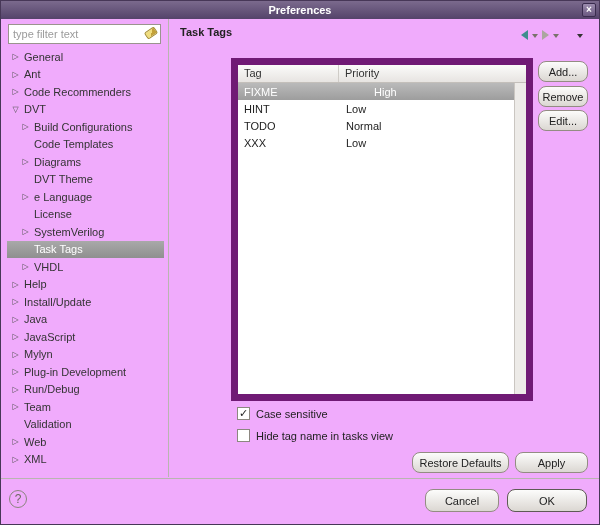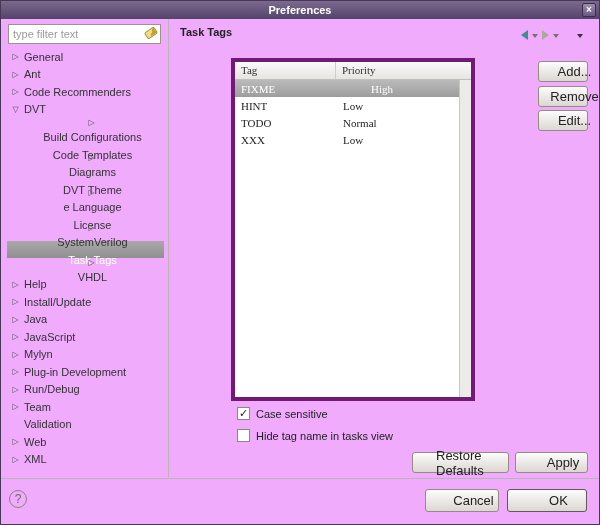--- a/index.html
+++ b/index.html
@@ -20,54 +20,54 @@
   .filter-box { position:absolute; left:7px; top:23px; width:153px; height:20px; }
   .filter-box input { width:100%; height:100%; border:1px solid #9a948e; background:#fff;
     padding:0 8px 0 4px; font-family:"Liberation Sans", sans-serif; font-size:11px; color:#333; }
   .filter-box input::placeholder { color:#9b9b9b; }
   .clear-filter-icon { position:absolute; right:4px; top:5px; width:12px; height:8px;
     background:linear-gradient(135deg,#f0dd7e 0 55%, #c3a138 55%); border:1px solid #a38a2c;
     border-radius:2px; transform:rotate(-35deg); }
 
   .tree { position:absolute; left:6px; top:47px; width:157px; bottom:48px; overflow:hidden; }
   .tree-item { height:17.5px; display:flex; align-items:center; color:#333; padding-left:2px; white-space:nowrap; }
-  .tree-item.i1 { padding-left:12px;flex-direction:column; }
+  .tree-item.i1 { padding-left:12px; }
   .tw { width:13px; flex:0 0 13px; font-size:8px; color:#555; text-align:center; }
   .tw.collapsed::before { content:"▷"; }
   .tw.expanded::before { content:"▽"; }
   .tree-item.selected { background:linear-gradient(#a9a9a9,#8f8f8f); color:#fff; }
   .tree-item .lbl { margin-left:2px; }
 
   .vsep { position:absolute; left:167px; top:18px; bottom:47px; width:1px; background:#b9b5b0; }
   .hsep { position:absolute; left:0; right:0; top:477px; height:1px; background:#b9b5b0; }
 
   
   .panel-title { position:absolute; left:179px; top:25px; font-weight:bold; color:#222; }
   .nav { position:absolute; right:16px; top:29px; display:flex; align-items:center; gap:4px; }
   .tri-left { width:0; height:0; border-top:5px solid transparent; border-bottom:5px solid transparent; border-right:7px solid #3f8e8e; }
   .tri-right { width:0; height:0; border-top:5px solid transparent; border-bottom:5px solid transparent; border-left:7px solid #aba69f; }
   .caret { width:0; height:0; border-left:3px solid transparent; border-right:3px solid transparent; border-top:4px solid #78726a; margin-top:1px; }
   .caret.dark { border-top-color:#333; margin-left:14px; }
 
   
-  .tags-table { position:absolute; left:230px; top:57px; width:244px; height:343px; background:#fff; border:4px solid #701a75;font-family:Liberation Serif, serif; }
+  .tags-table { position:absolute; left:230px; top:57px; width:302px; height:343px; background:#fff; border:7px solid #701a75; }
   .tbl-header { height:18px; display:flex; background:linear-gradient(#fbfbfa,#e7e4e1); border-bottom:1px solid #c3bfba; color:#333; }
   .th { padding-top:2px; padding-left:6px; }
   .th.tag { width:101px; border-right:1px solid #cfccc7; }
   .th.pri { flex:1; }
   .tr { height:17px; display:flex; align-items:center; }
   .td.tag { width:101px; padding-left:6px; }
   .td.pri { padding-left:7px; }
   .tr.selected { background:linear-gradient(#bababa,#9d9d9d); color:#fff;gap:28px; }
   .vscroll { position:absolute; top:18px; right:0; bottom:0; width:12px; background:#edebe8; border-left:1px solid #cac6c1; }
 
   
   .btn { position:absolute; display:flex; align-items:center; justify-content:center;
-    background:linear-gradient(#fcfcfb,#dbd7d2); border:1px solid #938c83; border-radius:3px;
-    color:#222; font-size:13px; cursor:default;padding-left:23px; }
+    background:linear-gradient(#fcfcfb,#dbd7d2); border:1px solid #938c83; border-radius:8px;
+    color:#222; font-size:11px; cursor:default; }
   .btn-add    { left:537px; top:60px;  width:50px; height:21px; }
   .btn-remove { left:537px; top:85px;  width:50px; height:21px; }
   .btn-edit   { left:537px; top:109px; width:50px; height:21px; }
   .btn-restore{ left:411px; top:451px; width:97px; height:21px; }
   .btn-apply  { left:514px; top:451px; width:73px; height:21px; }
   .btn-cancel { left:424px; top:488px; width:74px; height:23px; }
   .btn-ok     { left:506px; top:488px; width:80px; height:23px; border-color:#5e5a55; }
 
   
   .cb-row { position:absolute; left:236px; display:flex; align-items:center; gap:6px; color:#222; }

